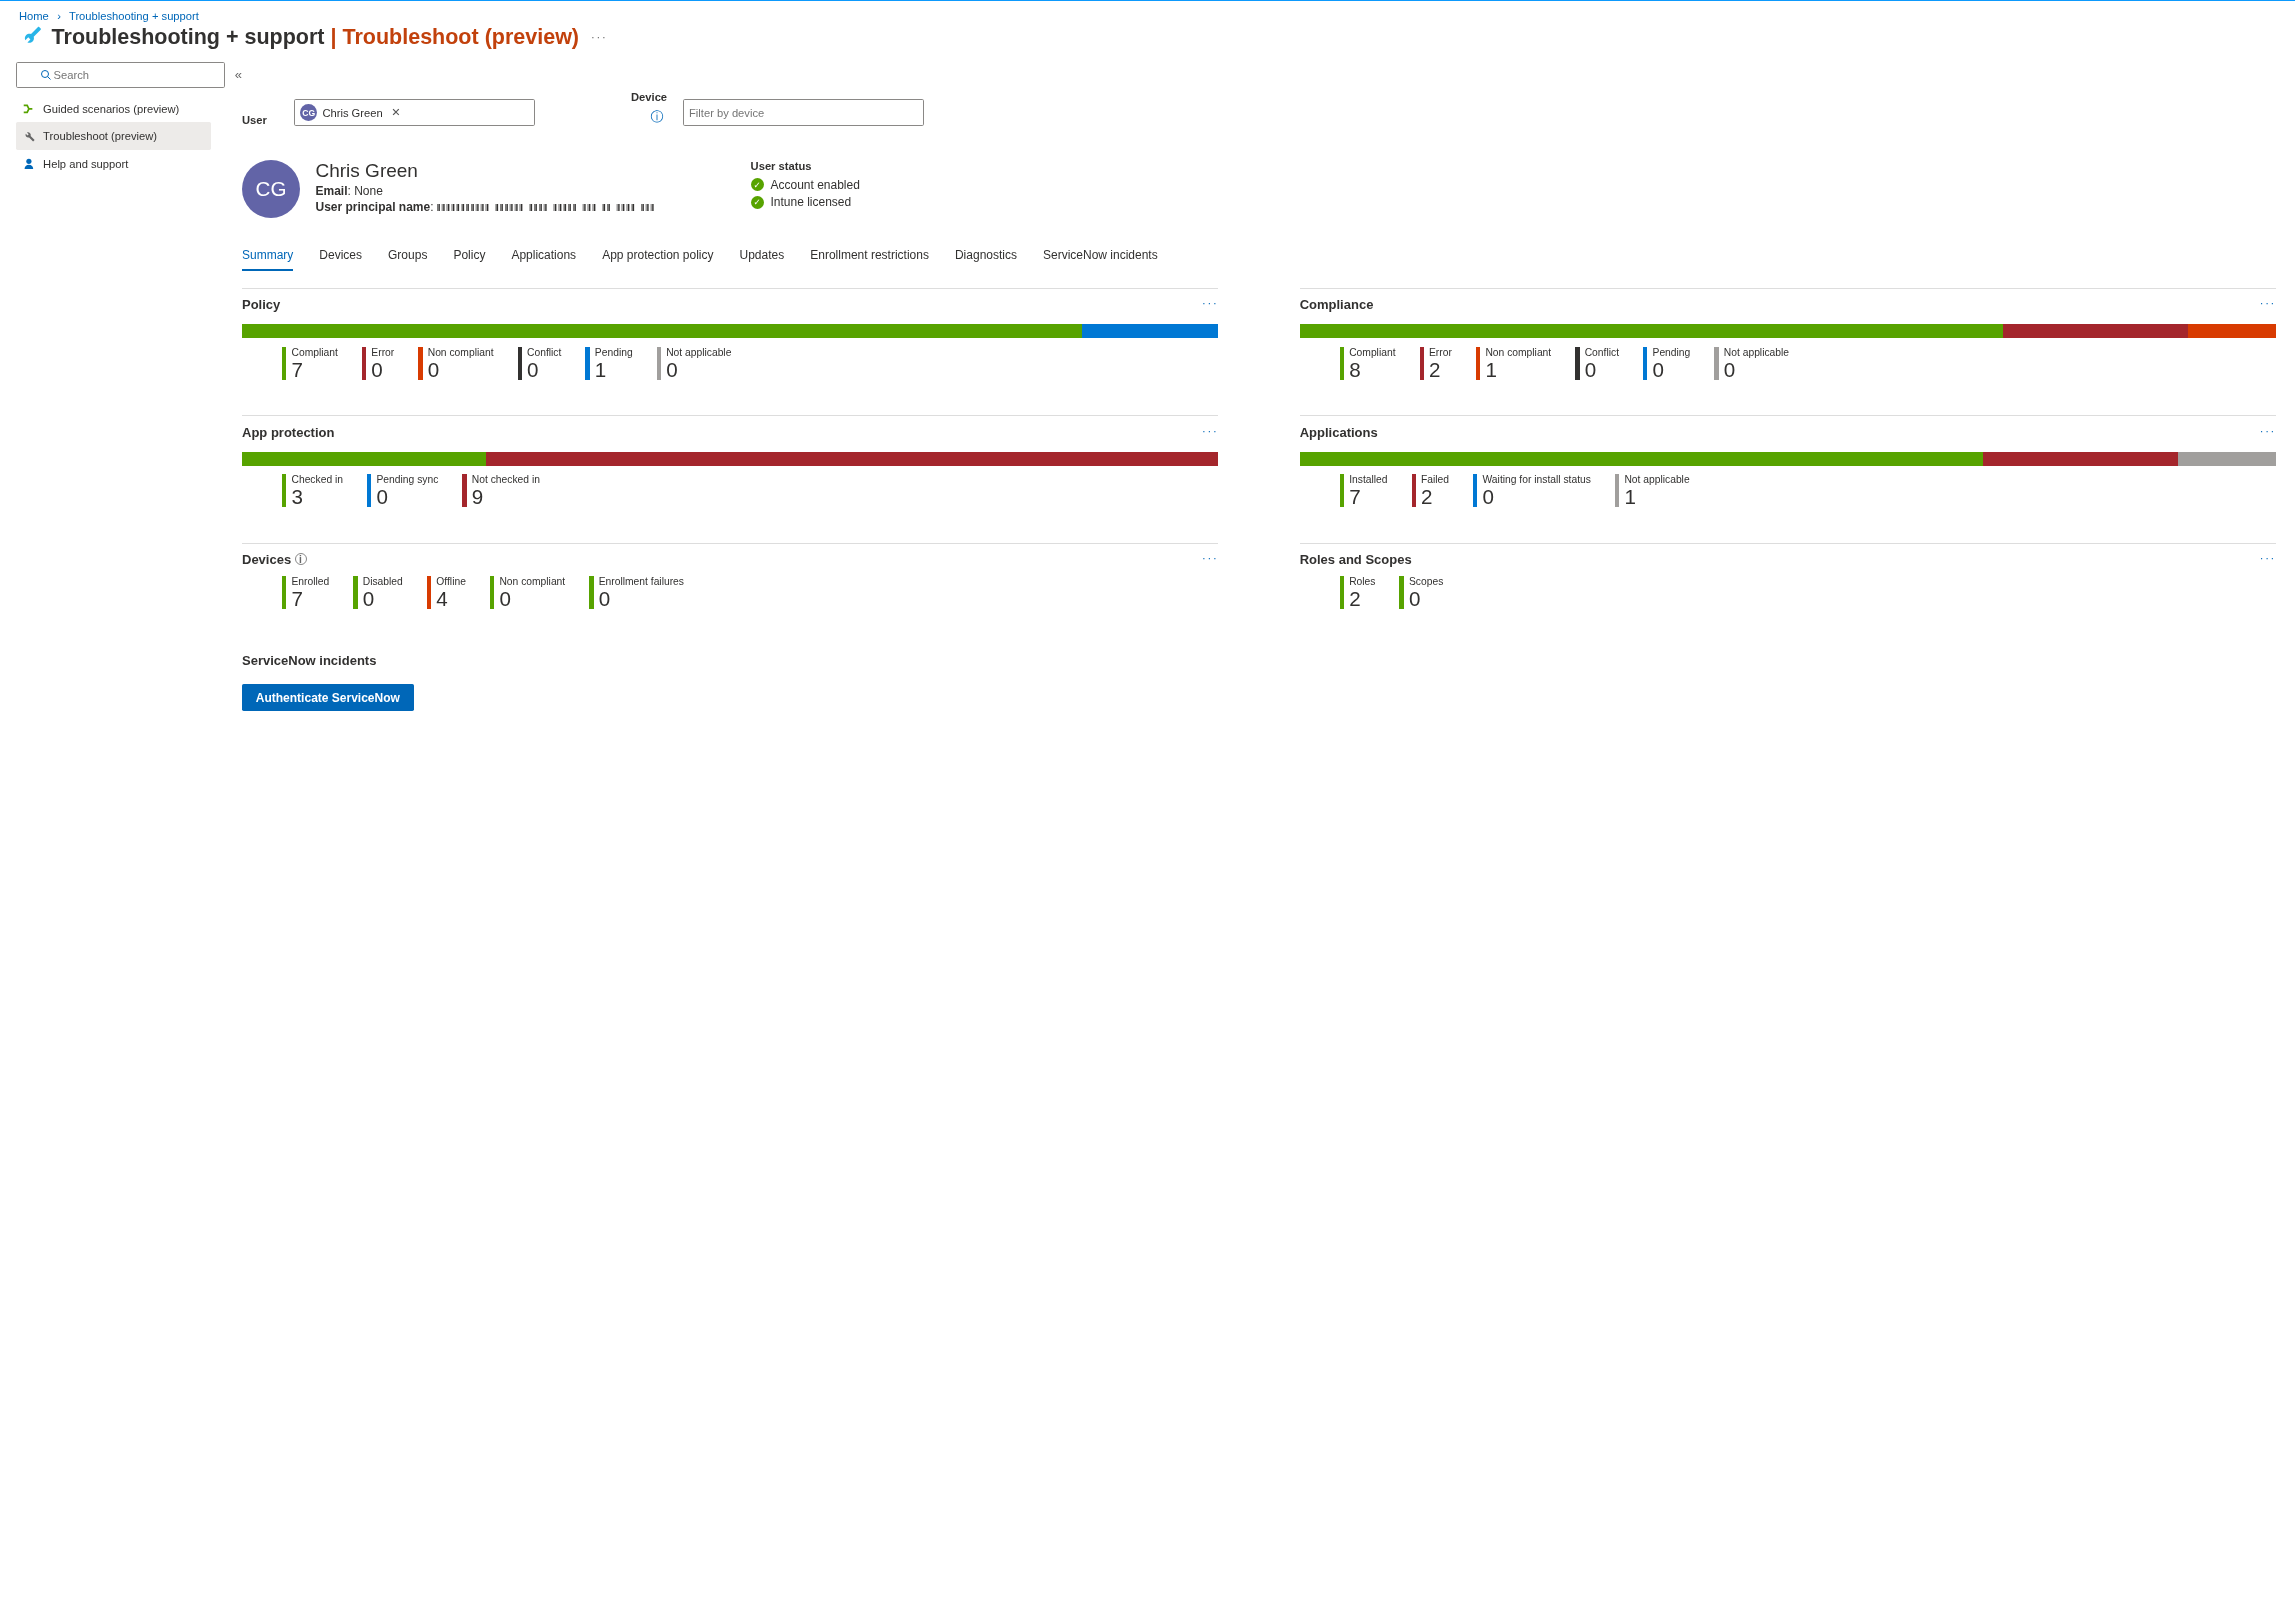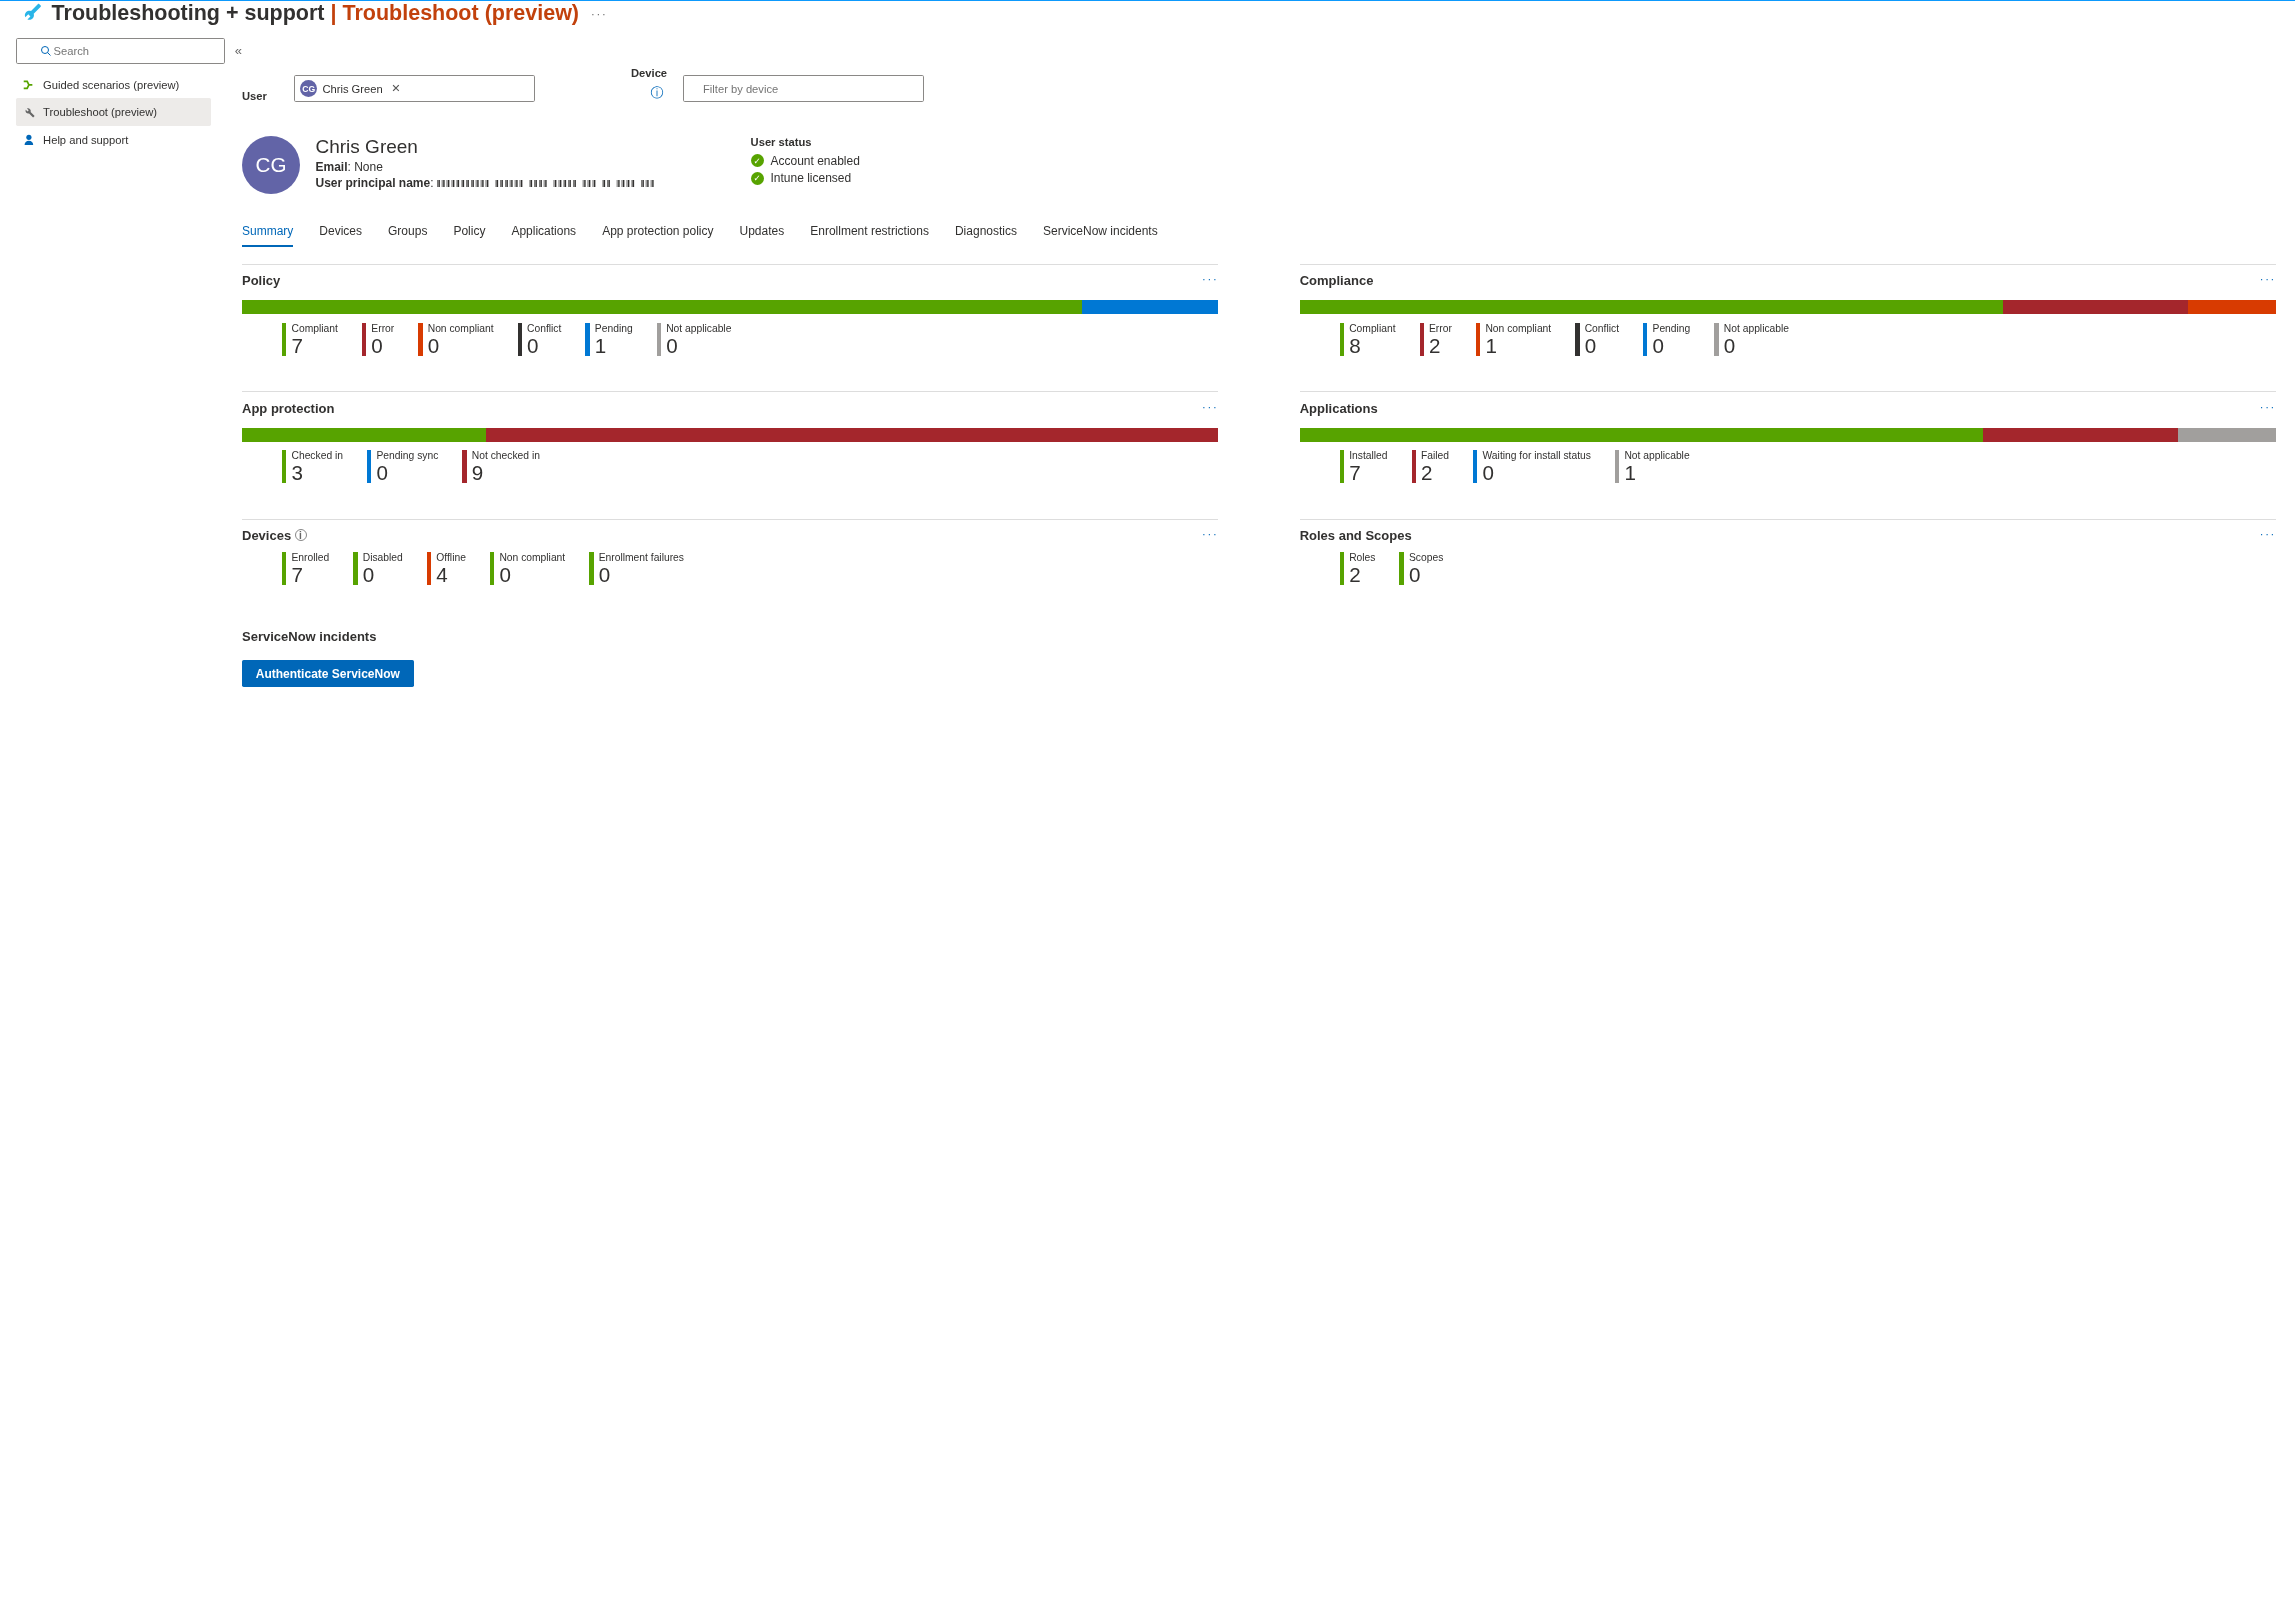--- a/index.html
+++ b/index.html
@@ -29,21 +29,21 @@
   .toggle .knob { position:absolute; right:1.7px; top:1.7px; width:13.8px; height:13.8px; background:#fff; border-radius:50%; }
   .toplabel { font-size:12px; margin-right:26px; }
   .feedback { color:#0067b8; cursor:pointer; font-size:12px; }
   .filterrow { display:flex; margin-top:27.5px; }
   .fcol { display:flex; align-items:flex-end; margin-right:96px; }
   .flabel { font-weight:600; width:52px; padding-top:5.2px; }
   .pillbox { width:241px; height:27.5px; border:0.9px solid #8a8886; border-radius:1.7px; display:flex; align-items:center; padding:0 5.2px; }
   .pill { display:inline-flex; align-items:center; font-size:11.2px; }
   .pill .pcirc { width:17px; height:17px; border-radius:50%; background:#6264a7; color:#fff; font-size:8.6px; font-weight:600; display:inline-flex; align-items:center; justify-content:center; margin-right:5.2px; }
   .pill .px { margin-left:8.6px; color:#555; cursor:pointer; }
-  .filterbox { width:241px; height:27.5px; border:0.9px solid #8a8886; border-radius:1.7px; padding:0 17px; }
+  .filterbox { width:241px; height:27.5px; border:0.9px solid #8a8886; border-radius:1.7px; padding:0 3px; }
   .filterbox input { border:none; outline:none; width:100%; height:100%; font-size:11.2px; background:transparent; }
   .infoicon { color:#0067b8; margin-top:5.2px; width:52px; text-align:center; font-size:13px; }
   .profile { display:flex; margin-top:34px; }
   .avatar { width:58px; height:58px; border-radius:50%; background:#6264a7; color:#fff; font-size:20.6px; font-weight:400; display:flex; align-items:center; justify-content:center; margin-right:15.5px; }
   .pinfo .pname { font-size:19px; font-weight:400; }
   .pinfo .pline { font-size:12px; margin-top:1.7px; }
   .pinfo .pline b { font-weight:600; }
   .upn { font-family:'Libre Barcode 128','Courier New',monospace; letter-spacing:0.9px; }
   .statusblock { margin-left:95px; }
   .statusblock .stitle { font-weight:600; margin-bottom:5.2px; }
@@ -67,20 +67,25 @@
   .stat .sv { font-size:20.6px; line-height:22.4px; }
   .snhead { font-weight:600; font-size:13px; margin-top:8.6px; margin-bottom:15.5px; }
   .btn { background:#0067b8; color:#fff; border:none; padding:6.9px 13.8px; font-size:12px; font-weight:600; cursor:pointer; border-radius:1.7px; }
   .info-sup { font-size:10.3px; color:#666; border:0.9px solid #888; border-radius:50%; width:12px; height:12px; display:inline-flex; align-items:center; justify-content:center; margin-left:3.4px; vertical-align:1.7px; }
 </style>
 </head>
 <body>
 
 <div class="page">
 
+  <div class="breadcrumb">
+    <a>Home</a>
+    <span class="sep">›</span>
+    <a>Troubleshooting + support</a>
+  </div>
 
   <div class="titlebar">
     <svg width="24" height="24" viewBox="0 0 24 24">
         <path fill="#29b5e8" d="M22 19l-7-7c.6-1.6.2-3.5-1.1-4.8-1.4-1.4-3.5-1.7-5.2-.9l3 3-2.1 2.1-3-3c-.8 1.7-.5 3.8.9 5.2 1.3 1.3 3.2 1.7 4.8 1.1l7 7c.3.3.8.3 1.1 0l1.6-1.6c.3-.3.3-.8 0-1.1z" transform="rotate(-90 12 12)"></path>
       </svg>
     <h1>
       <span>Troubleshooting + support</span> <span class="sub">| <span>Troubleshoot (preview)</span></span>
     </h1>
     <span class="more">···</span>
   </div>

